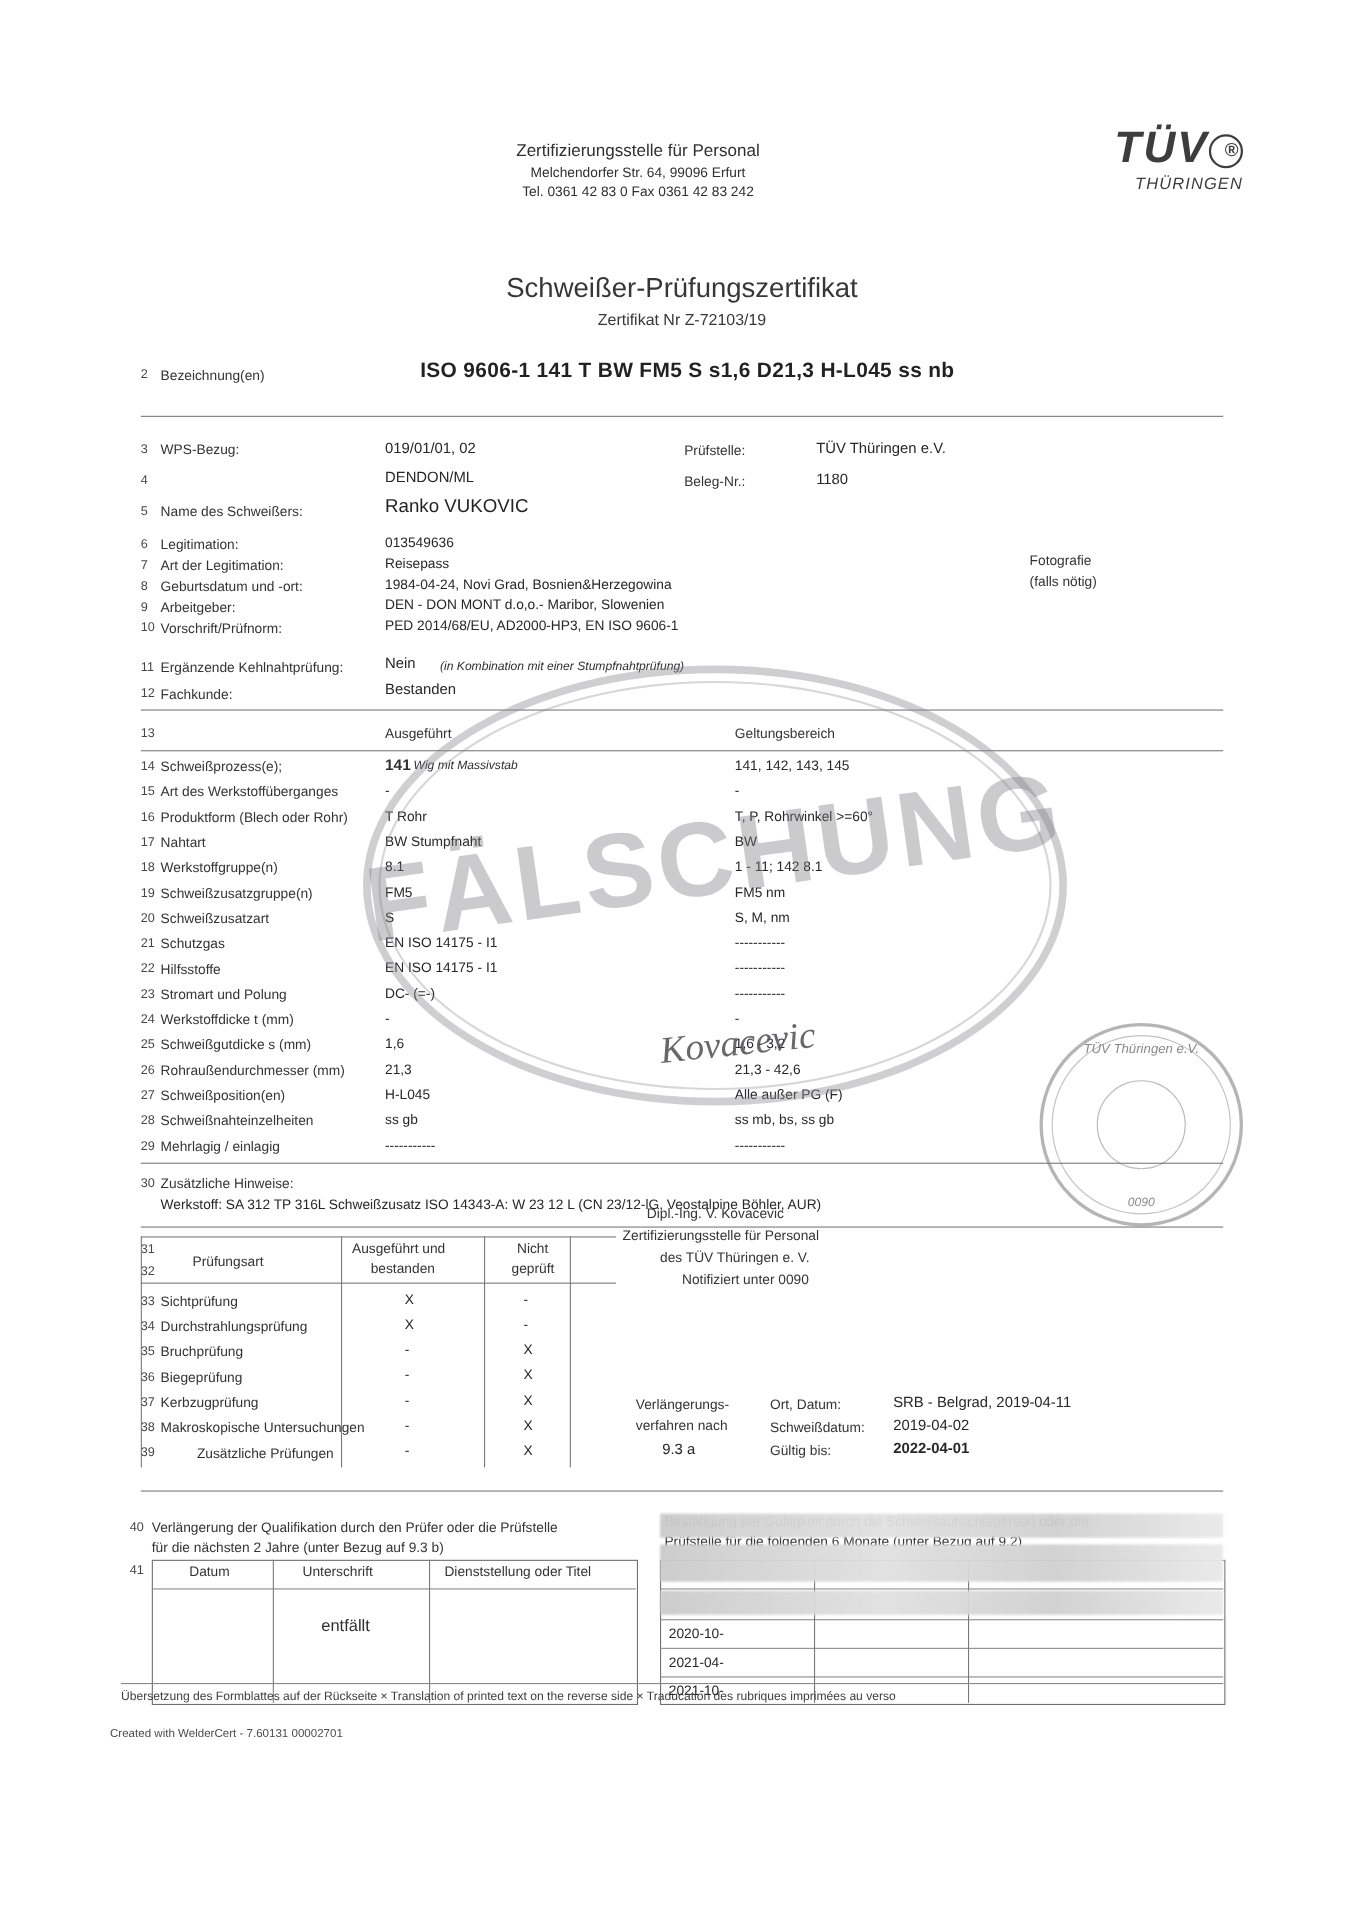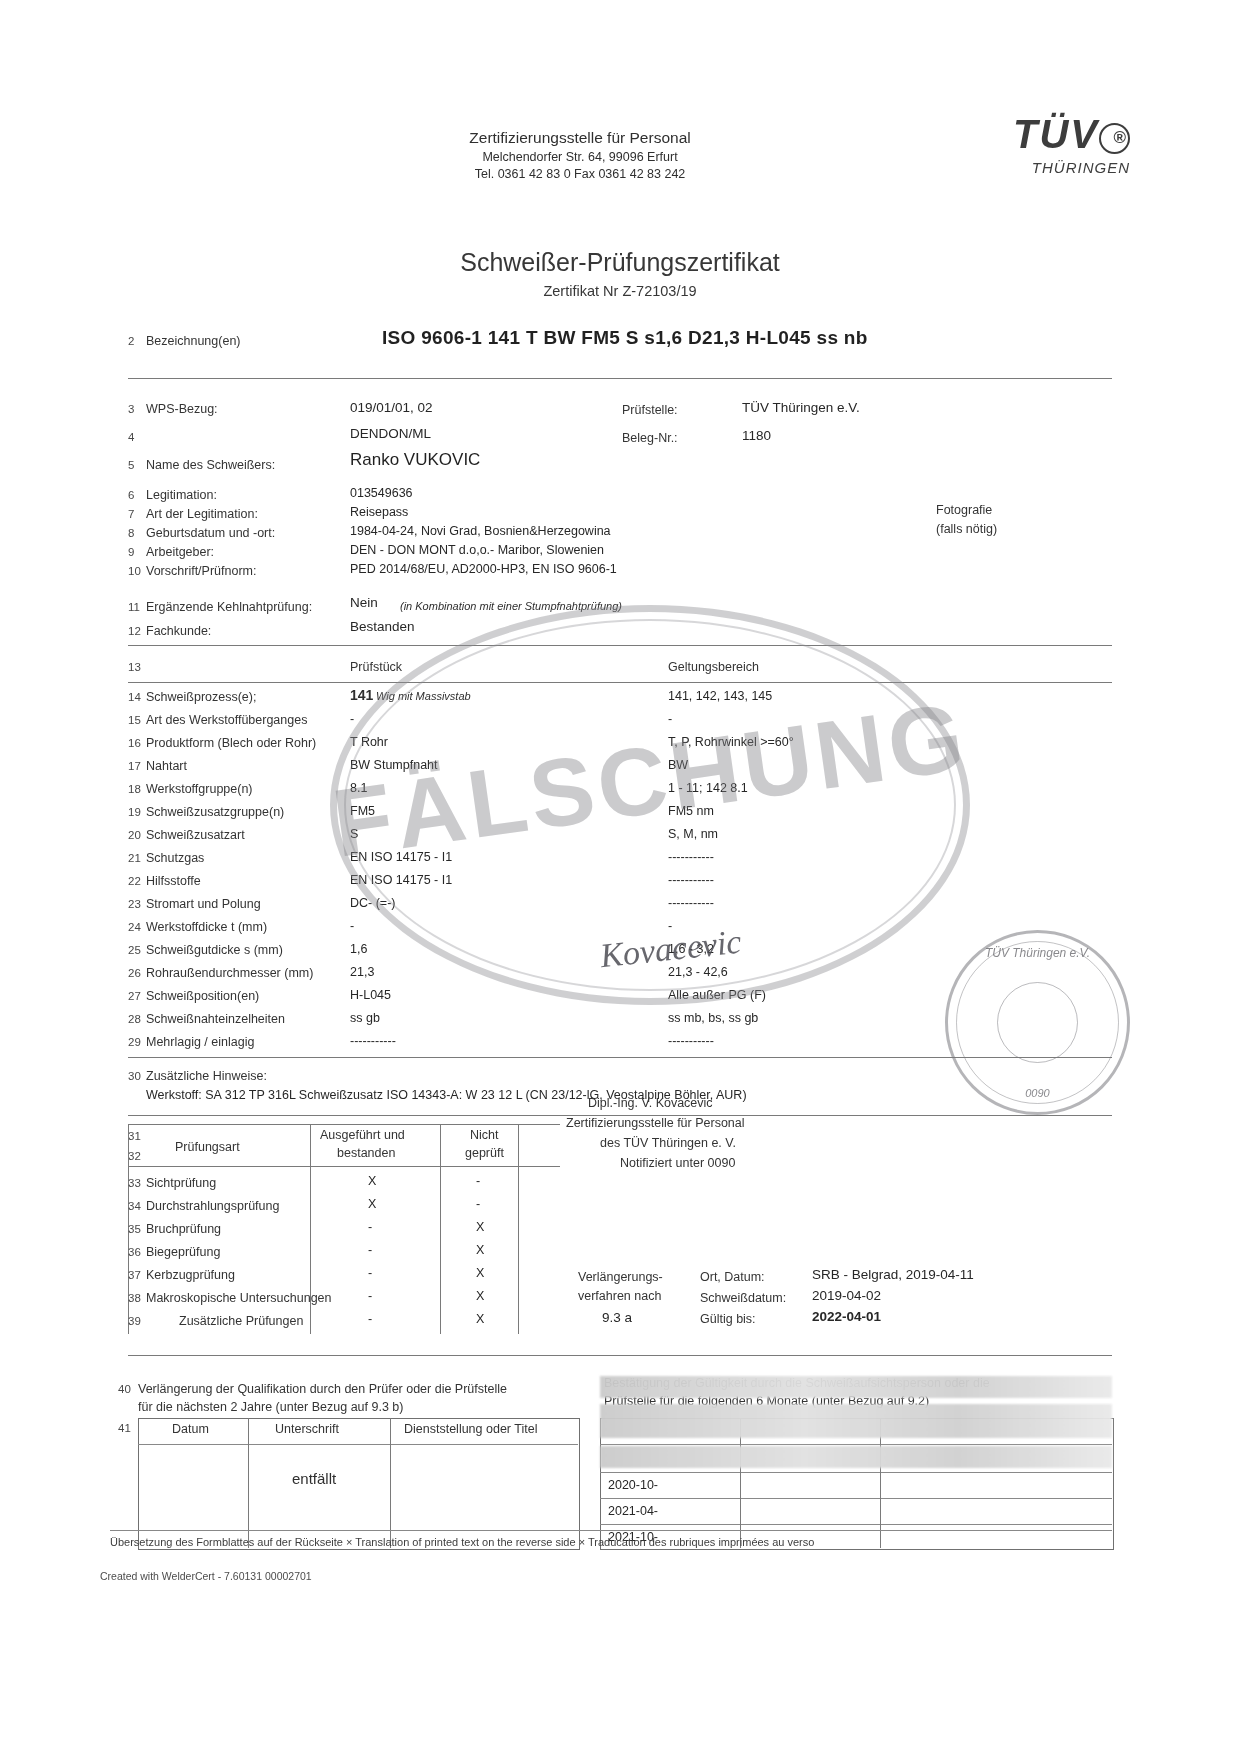--- a/index.html
+++ b/index.html
@@ -325,21 +325,21 @@
   <div class="t val" style="left:350px; top:595px;">Nein</div>
   <div class="t small-it" style="left:400px; top:600px;">(in Kombination mit einer Stumpfnahtprüfung)</div>
 
   <div class="t num" style="left:128px; top:625px;">12</div>
   <div class="t lbl" style="left:146px; top:624px;">Fachkunde:</div>
   <div class="t val" style="left:350px; top:619px;">Bestanden</div>
 
   <hr class="rule" style="top:645px;">
 
   <div class="t num" style="left:128px; top:661px;">13</div>
-  <div class="t lbl" style="left:350px; top:660px;">Prüfstück</div>
+  <div class="t lbl" style="left:350px; top:660px;">Ausgeführt</div>
   <div class="t lbl" style="left:668px; top:660px;">Geltungsbereich</div>
 
   <hr class="rule" style="top:682px;">
 
   <div class="t num" style="left:128px; top:691px;">14</div>
   <div class="t lbl" style="left:146px; top:690px;">Schweißprozess(e);</div>
   <div class="t" style="left:350px; top:687px; font-size:14px; font-weight:bold;">141</div>
   <div class="t small-it" style="left:376px; top:690px;">Wig mit Massivstab</div>
   <div class="t val-sm" style="left:668px; top:689px;text-align:center;">141, 142, 143, 145</div>
 

